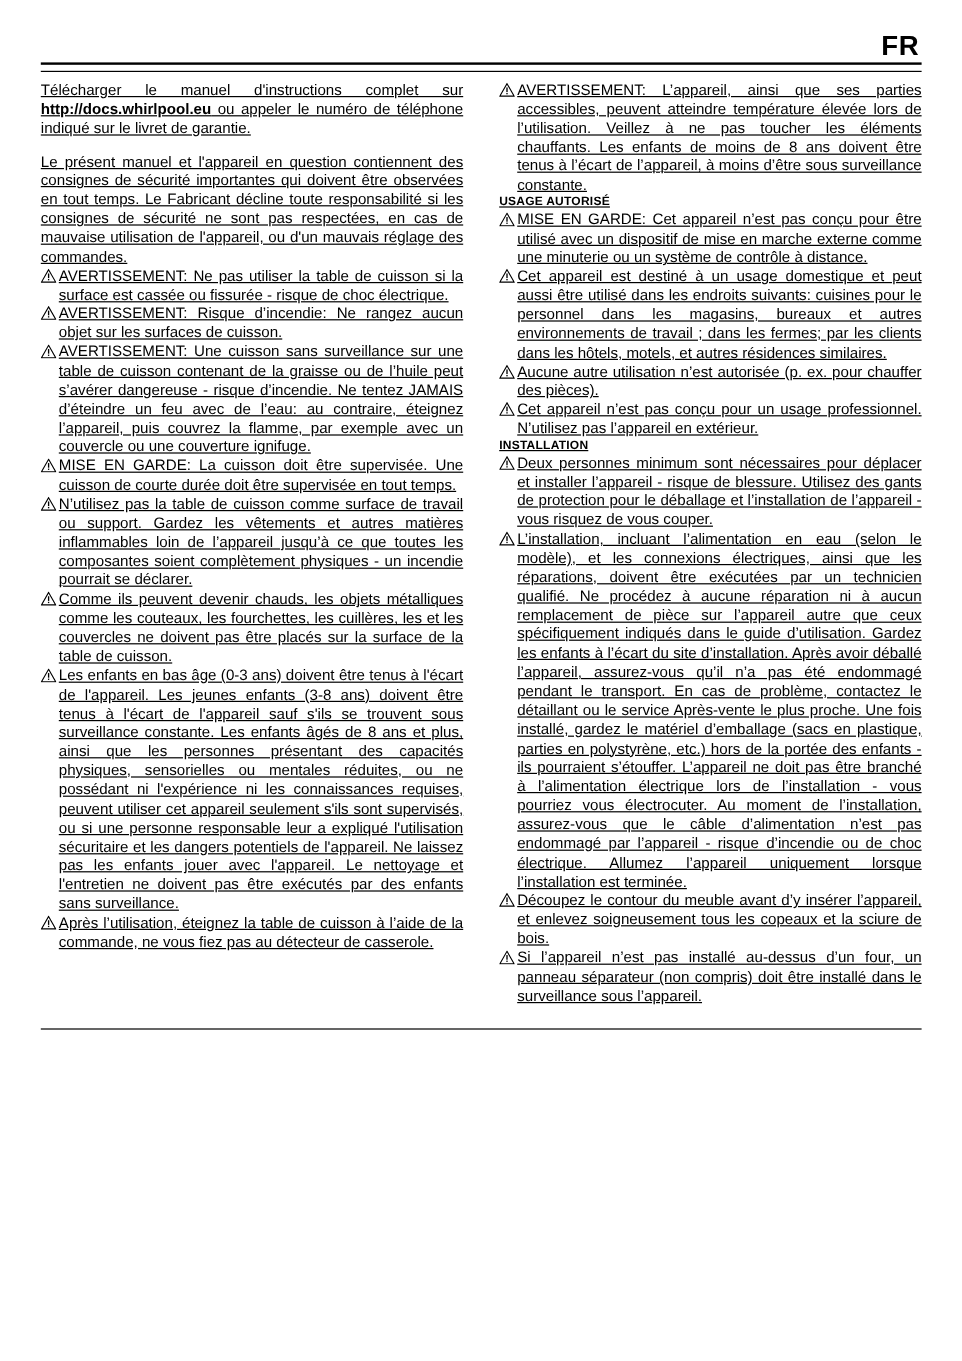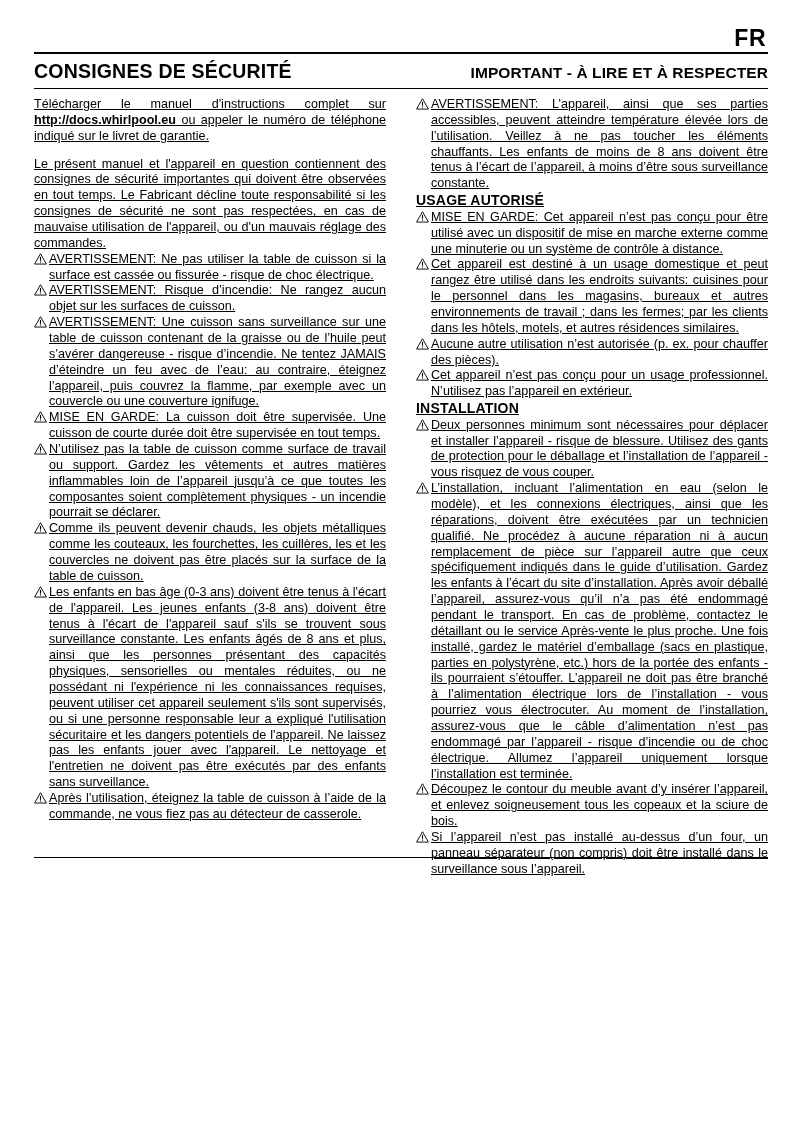--- a/index.html
+++ b/index.html
@@ -75,21 +75,21 @@
     text-justify: inter-word;
   }
   .col p {
     margin: 0;
   }
   .gap {
     height: 12px;
   }
   .sec-head {
     font-weight: bold;
-    font-size: 14px;
+    font-size: 10px;
     letter-spacing: 0.2px;
   }
   .warn-para {
     position: relative;
     padding-left: 15px;
   }
   .warn-ico {
     position: absolute;
     left: 0;
     top: 1px;
@@ -115,24 +115,20 @@
 </head>
 <body>
 
 <div class="page">
 
   <div class="lang-row">
     <div class="lang">FR</div>
   </div>
   <div class="rule-top"></div>
 
-  <div class="title-row">
-    <div class="title-left">CONSIGNES DE SÉCURITÉ</div>
-    <div class="title-right">IMPORTANT - À LIRE ET À RESPECTER</div>
-  </div>
   <div class="rule-under-title"></div>
 
   <div class="columns">
 
     <div class="col">
 
       <p><span>Télécharger le manuel d'instructions complet sur </span><span class="link">http://docs.whirlpool.eu</span><span> ou appeler le numéro de téléphone indiqué sur le livret de garantie.</span></p>
 
       <div class="gap"></div>
 
@@ -255,21 +251,21 @@
       </p>
 
       <p class="warn-para">
         <span class="warn-ico">
           <svg viewBox="0 0 14 13" width="13" height="12">
               <polygon points="7,0.8 13.4,12 0.6,12" fill="none" stroke="#000" stroke-width="1"></polygon>
               <rect x="6.4" y="4.2" width="1.2" height="4.2" fill="#000"></rect>
               <rect x="6.4" y="9.2" width="1.2" height="1.2" fill="#000"></rect>
             </svg>
         </span>
-        <span>Cet appareil est destiné à un usage domestique et peut rangez être utilisé dans les endroits suivants: cuisines pour le personnel dans les magasins, bureaux et autres environnements de travail ; dans les fermes; par les clients dans les hôtels, motels, et autres résidences similaires.</span>
+        <span>Cet appareil est destiné à un usage domestique et peut aussi être utilisé dans les endroits suivants: cuisines pour le personnel dans les magasins, bureaux et autres environnements de travail ; dans les fermes; par les clients dans les hôtels, motels, et autres résidences similaires.</span>
       </p>
 
       <p class="warn-para">
         <span class="warn-ico">
           <svg viewBox="0 0 14 13" width="13" height="12">
               <polygon points="7,0.8 13.4,12 0.6,12" fill="none" stroke="#000" stroke-width="1"></polygon>
               <rect x="6.4" y="4.2" width="1.2" height="4.2" fill="#000"></rect>
               <rect x="6.4" y="9.2" width="1.2" height="1.2" fill="#000"></rect>
             </svg>
         </span>

